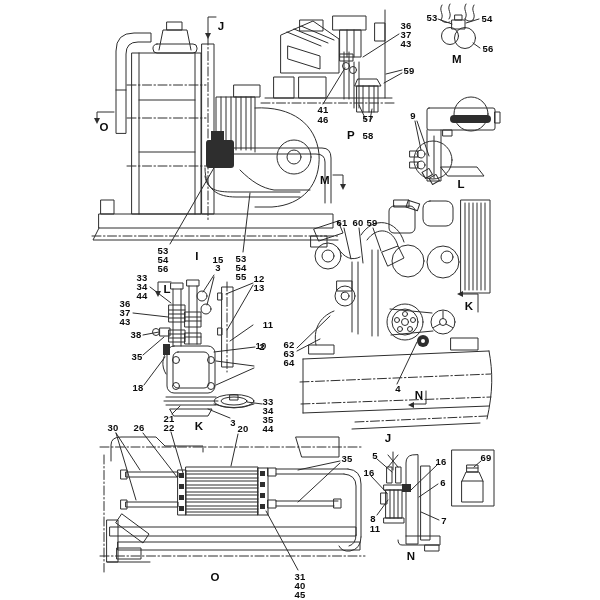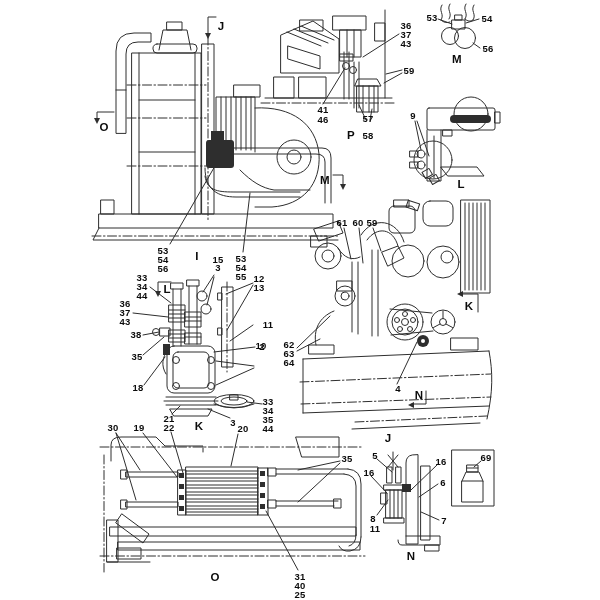--- a/index.html
+++ b/index.html
@@ -443,25 +443,25 @@
     <span class="lbl" style="left:233px;top:423px">3</span>
     <span class="lbl" style="left:243px;top:429px">20</span>
     <span class="lbl" style="left:268px;top:402px">33</span>
     <span class="lbl" style="left:268px;top:411px">34</span>
     <span class="lbl" style="left:268px;top:420px">35</span>
     <span class="lbl" style="left:268px;top:429px">44</span>
   </div>
 
   <div>
     <span class="lbl" style="left:113px;top:428px">30</span>
-    <span class="lbl" style="left:139px;top:428px">19</span>
+    <span class="lbl" style="left:139px;top:428px">26</span>
     <span class="lbl" style="left:347px;top:459px">35</span>
     <span class="lbl" style="left:300px;top:577px">31</span>
     <span class="lbl" style="left:300px;top:586px">40</span>
-    <span class="lbl" style="left:300px;top:595px">25</span>
+    <span class="lbl" style="left:300px;top:595px">45</span>
     <span class="lbl vlbl" style="left:215px;top:578px">O</span>
   </div>
 
   <div>
     <span class="lbl" style="left:375px;top:456px">5</span>
     <span class="lbl" style="left:369px;top:473px">16</span>
     <span class="lbl" style="left:441px;top:462px">16</span>
     <span class="lbl" style="left:443px;top:483px">6</span>
     <span class="lbl" style="left:373px;top:519px">8</span>
     <span class="lbl" style="left:375px;top:529px">11</span>

